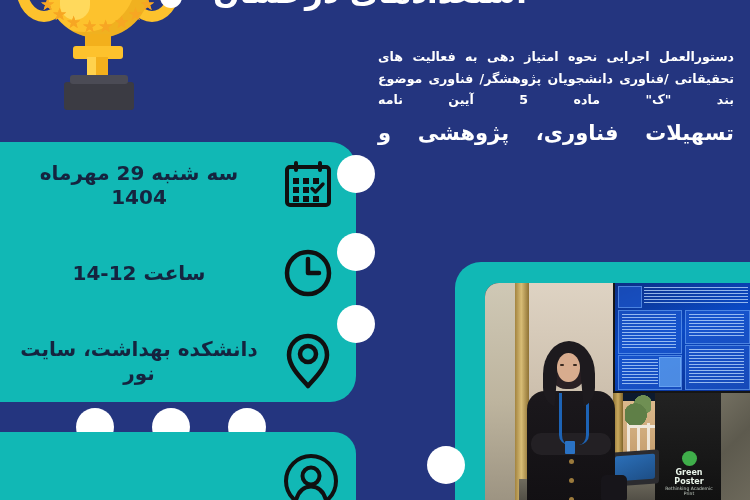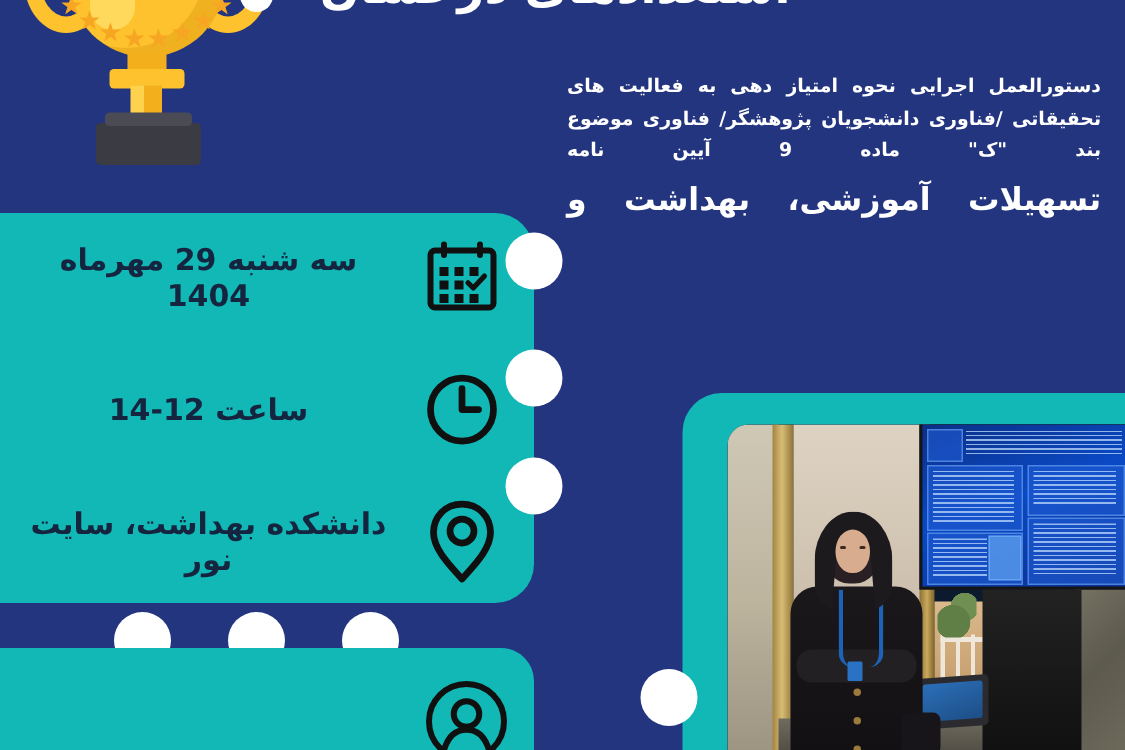--- a/index.html
+++ b/index.html
@@ -466,23 +466,23 @@
     <div class="trophy-collar"></div>
     <div class="trophy-stem"></div>
     <div class="trophy-base"></div>
   </div>
 
   <div class="deco-dot" style="left:160px; top:-14px; width:22px; height:22px;"></div>
 
   <div class="poster-title">استعدادهای درخشان</div>
 
   <div class="right-col">
-    <p class="sub-paragraph">دستورالعمل اجرایی نحوه امتیاز دهی به فعالیت های تحقیقاتی /فناوری دانشجویان پژوهشگر/ فناوری موضوع بند "ک" ماده 9 آیین نامه</p>
+    <p class="sub-paragraph">دستورالعمل اجرایی نحوه امتیاز دهی به فعالیت های تحقیقاتی /فناوری دانشجویان پژوهشگر/ فناوری موضوع بند "ک" ماده 5 آیین نامه</p>
     <div class="headline">
-      <span class="ln2">تسهیلات آموزشی، بهداشت و</span>
+      <span class="ln2">تسهیلات فناوری، پژوهشی و</span>
     </div>
   </div>
 
   <div class="info-card">
 
     <div class="info-row r1">
       <div class="info-icon">
         <svg width="52" height="52" viewBox="0 0 52 52">
           <rect x="5" y="8" width="42" height="38" rx="3" fill="none" stroke="#101010" stroke-width="4"></rect>
           <path d="M14 4 v7" stroke="#101010" stroke-width="4" fill="none" stroke-linecap="round"></path>
@@ -561,20 +561,25 @@
         <div class="ptext" style="left:74px; top:31px; width:55px; height:24px;"></div>
         <div class="pbox" style="left:3px;  top:72px; width:62px; height:33px;"></div>
         <div class="ptext" style="left:7px;  top:76px; width:36px; height:25px;"></div>
         <div class="pbox" style="left:44px; top:74px; width:20px; height:28px; background:rgba(120,190,255,.55);"></div>
         <div class="pbox" style="left:70px; top:62px; width:63px; height:43px;"></div>
         <div class="ptext" style="left:74px; top:66px; width:55px; height:34px;"></div>
       </div>
     </div>
 
     <div class="ph-standbase"></div>
+    <div class="ph-greenposter">
+      <div class="gp-dot"></div>
+      <div class="gp-title">Green Poster</div>
+      <div class="gp-sub">Rethinking Academic Print</div>
+    </div>
 
     <div class="ph-tablet"></div>
 
     <div class="ph-woman-body"></div>
     <div class="ph-arms"></div>
     <div class="ph-lanyard"></div>
     <div class="ph-badge"></div>
     <div class="ph-buttons">
         <i></i>
         <i></i>

